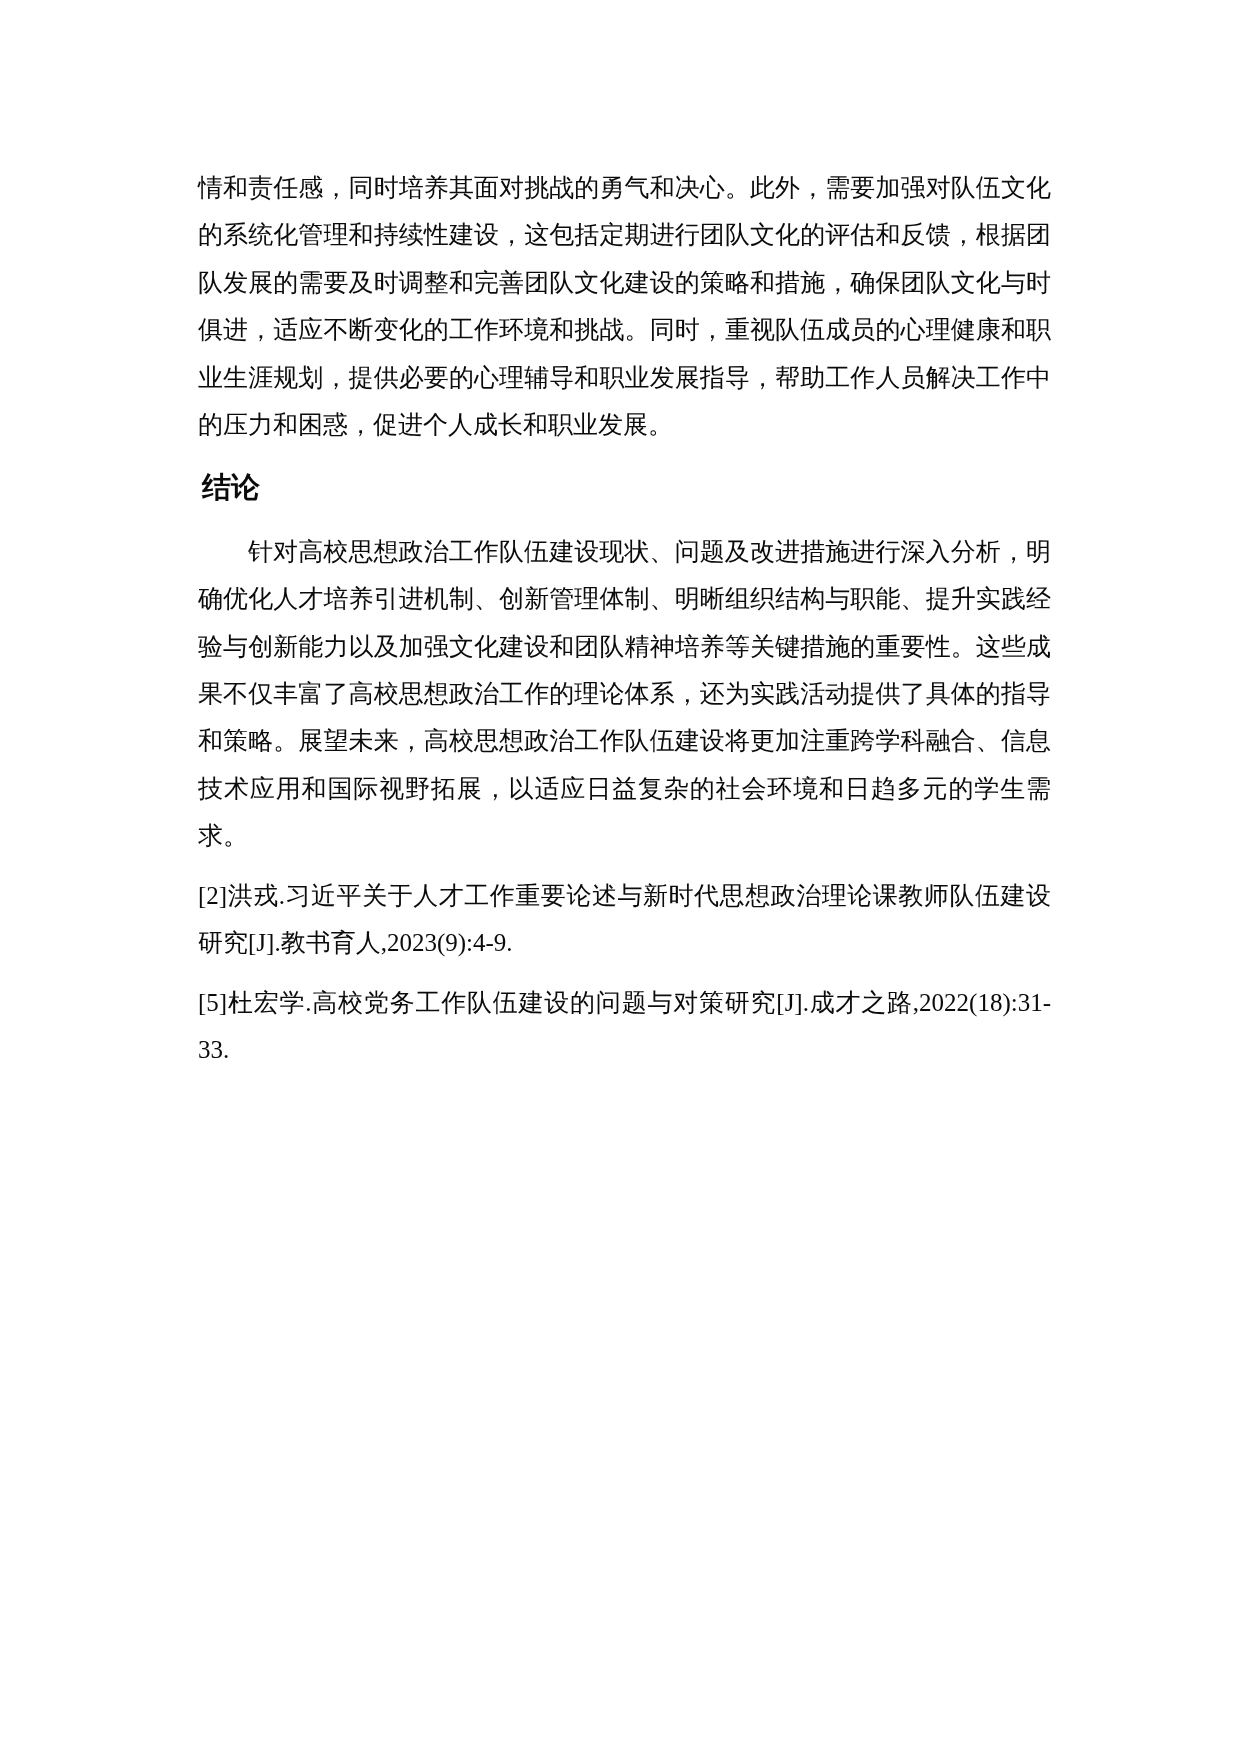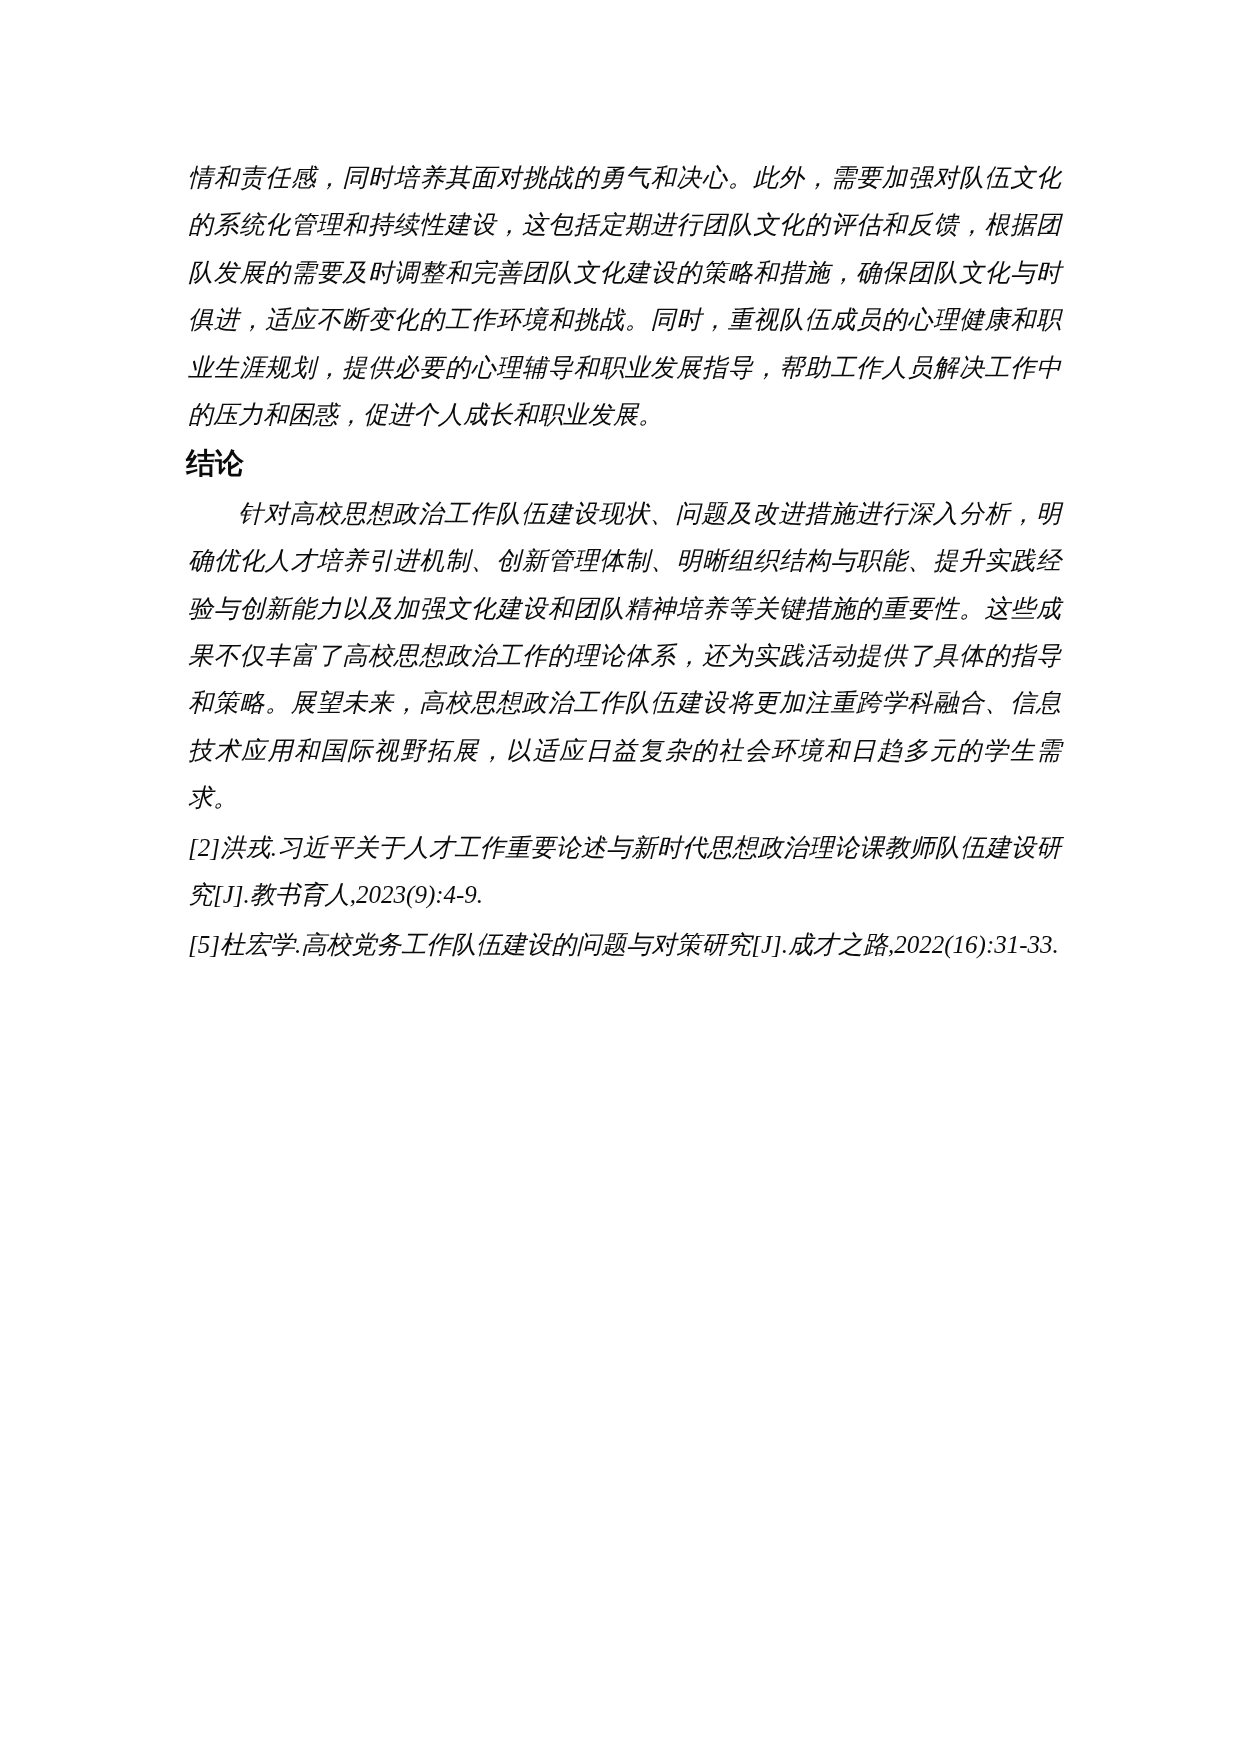--- a/index.html
+++ b/index.html
@@ -18,29 +18,28 @@
   }
   .body-text {
     font-family: "Liberation Serif", "DejaVu Serif", serif;
     font-size: 25px;
     line-height: 47.4px;
     color: #0b0b0b;
     text-align: justify;
     text-justify: inter-ideograph;
   }
   .para {
-    margin: 2px;
+    margin: 12px;
     padding: 0;
-    font-style: italic;
   }
   .para.indent {
     text-indent: 50px;
   }
   .heading {
-    margin: 0;
+    margin: 16px;
     padding: 0;
     font-size: 29px;
     font-weight: bold;
     line-height: 47.4px;
     text-align: left;
   }
 </style>
 </head>
 <body>
 
@@ -52,17 +51,17 @@
     <h2 class="heading">结论</h2>
 
     <p class="para indent">针对高校思想政治工作队伍建设现状、问题及改进措施进行深入分析，明确优化人才培养引进机制、创新管理体制、明晰组织结构与职能、提升实践经验与创新能力以及加强文化建设和团队精神培养等关键措施的重要性。这些成果不仅丰富了高校思想政治工作的理论体系，还为实践活动提供了具体的指导和策略。展望未来，高校思想政治工作队伍建设将更加注重跨学科融合、信息技术应用和国际视野拓展，以适应日益复杂的社会环境和日趋多元的学生需求。</p>
 
 
 
     <p class="para">[2]洪戎.习近平关于人才工作重要论述与新时代思想政治理论课教师队伍建设研究[J].教书育人,2023(9):4-9.</p>
 
 
 
-    <p class="para">[5]杜宏学.高校党务工作队伍建设的问题与对策研究[J].成才之路,2022(16):31-33.</p>
+    <p class="para">[5]杜宏学.高校党务工作队伍建设的问题与对策研究[J].成才之路,2022(18):31-33.</p>
 
 
   </div>
 </div>
 
 </body></html>

